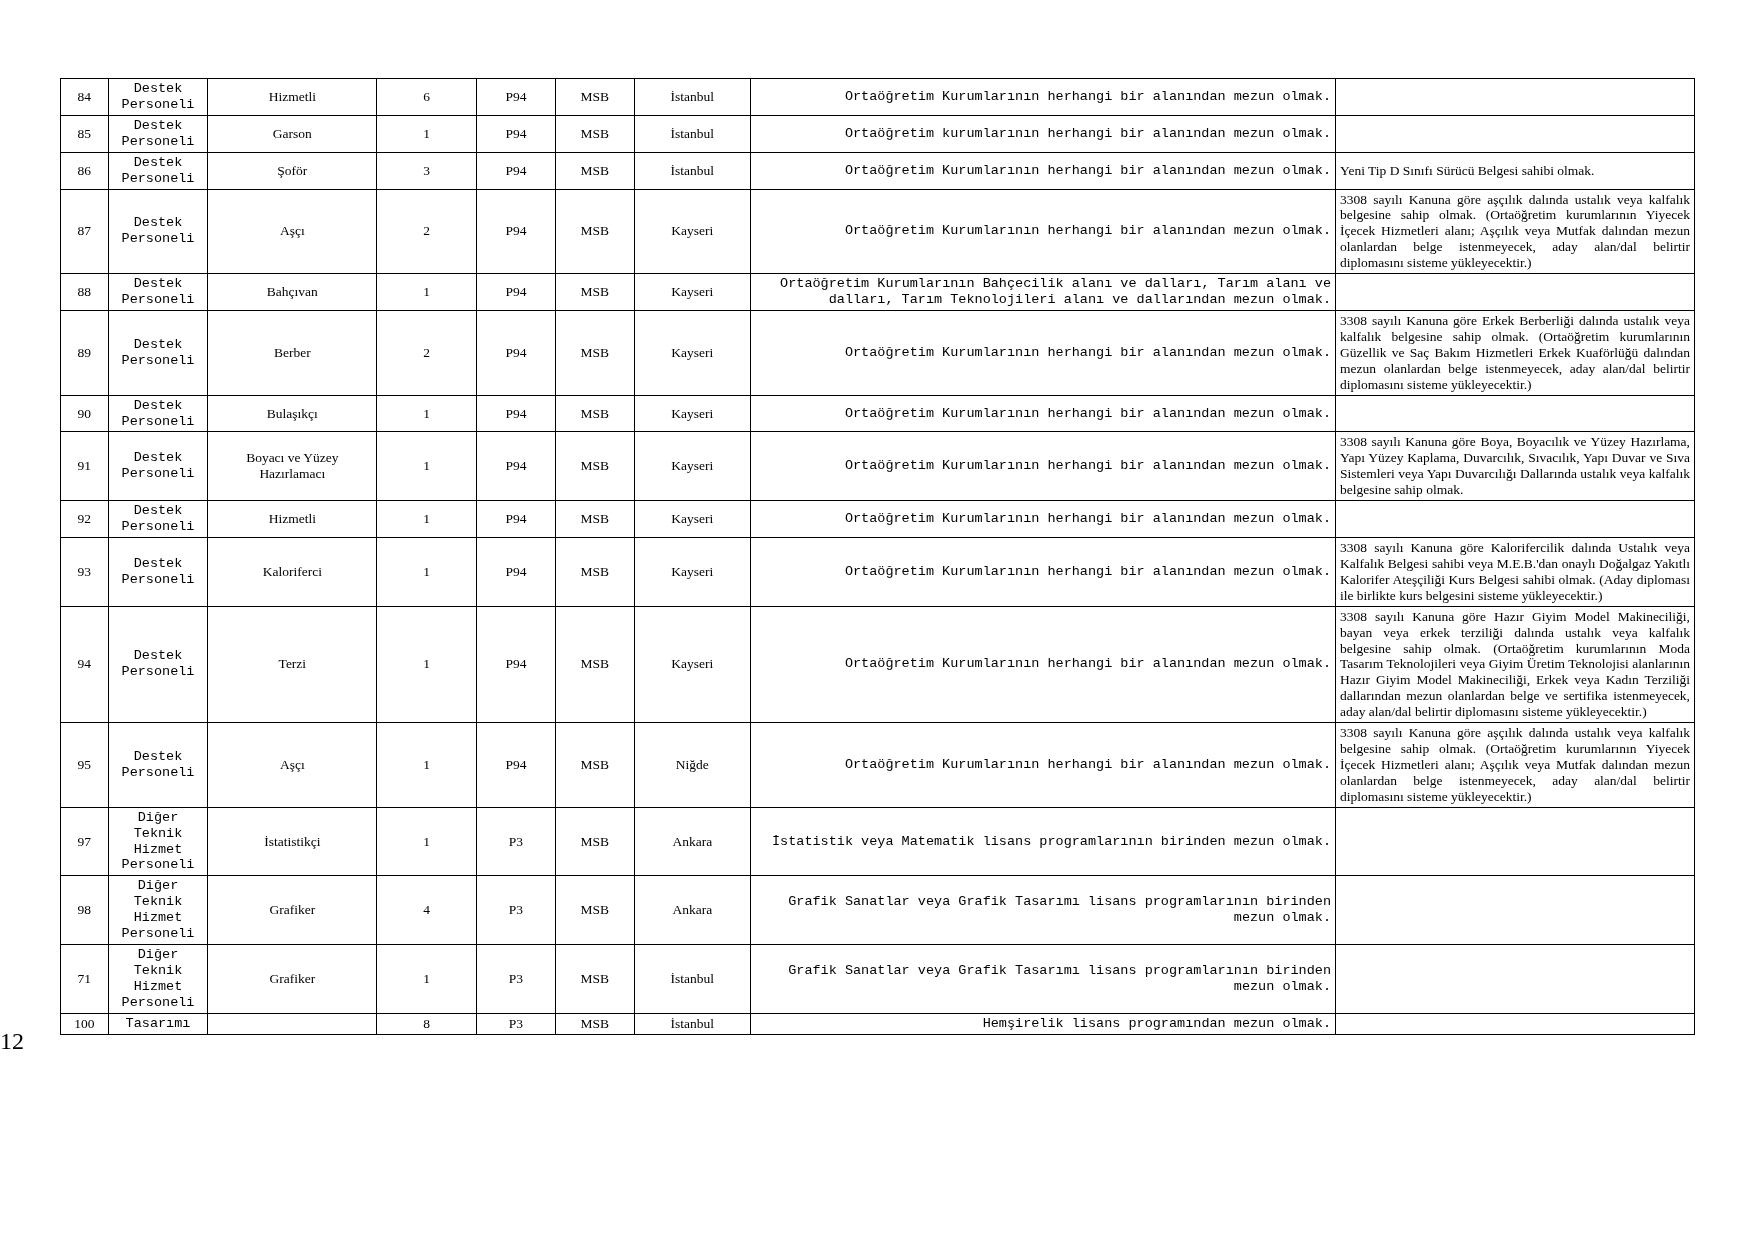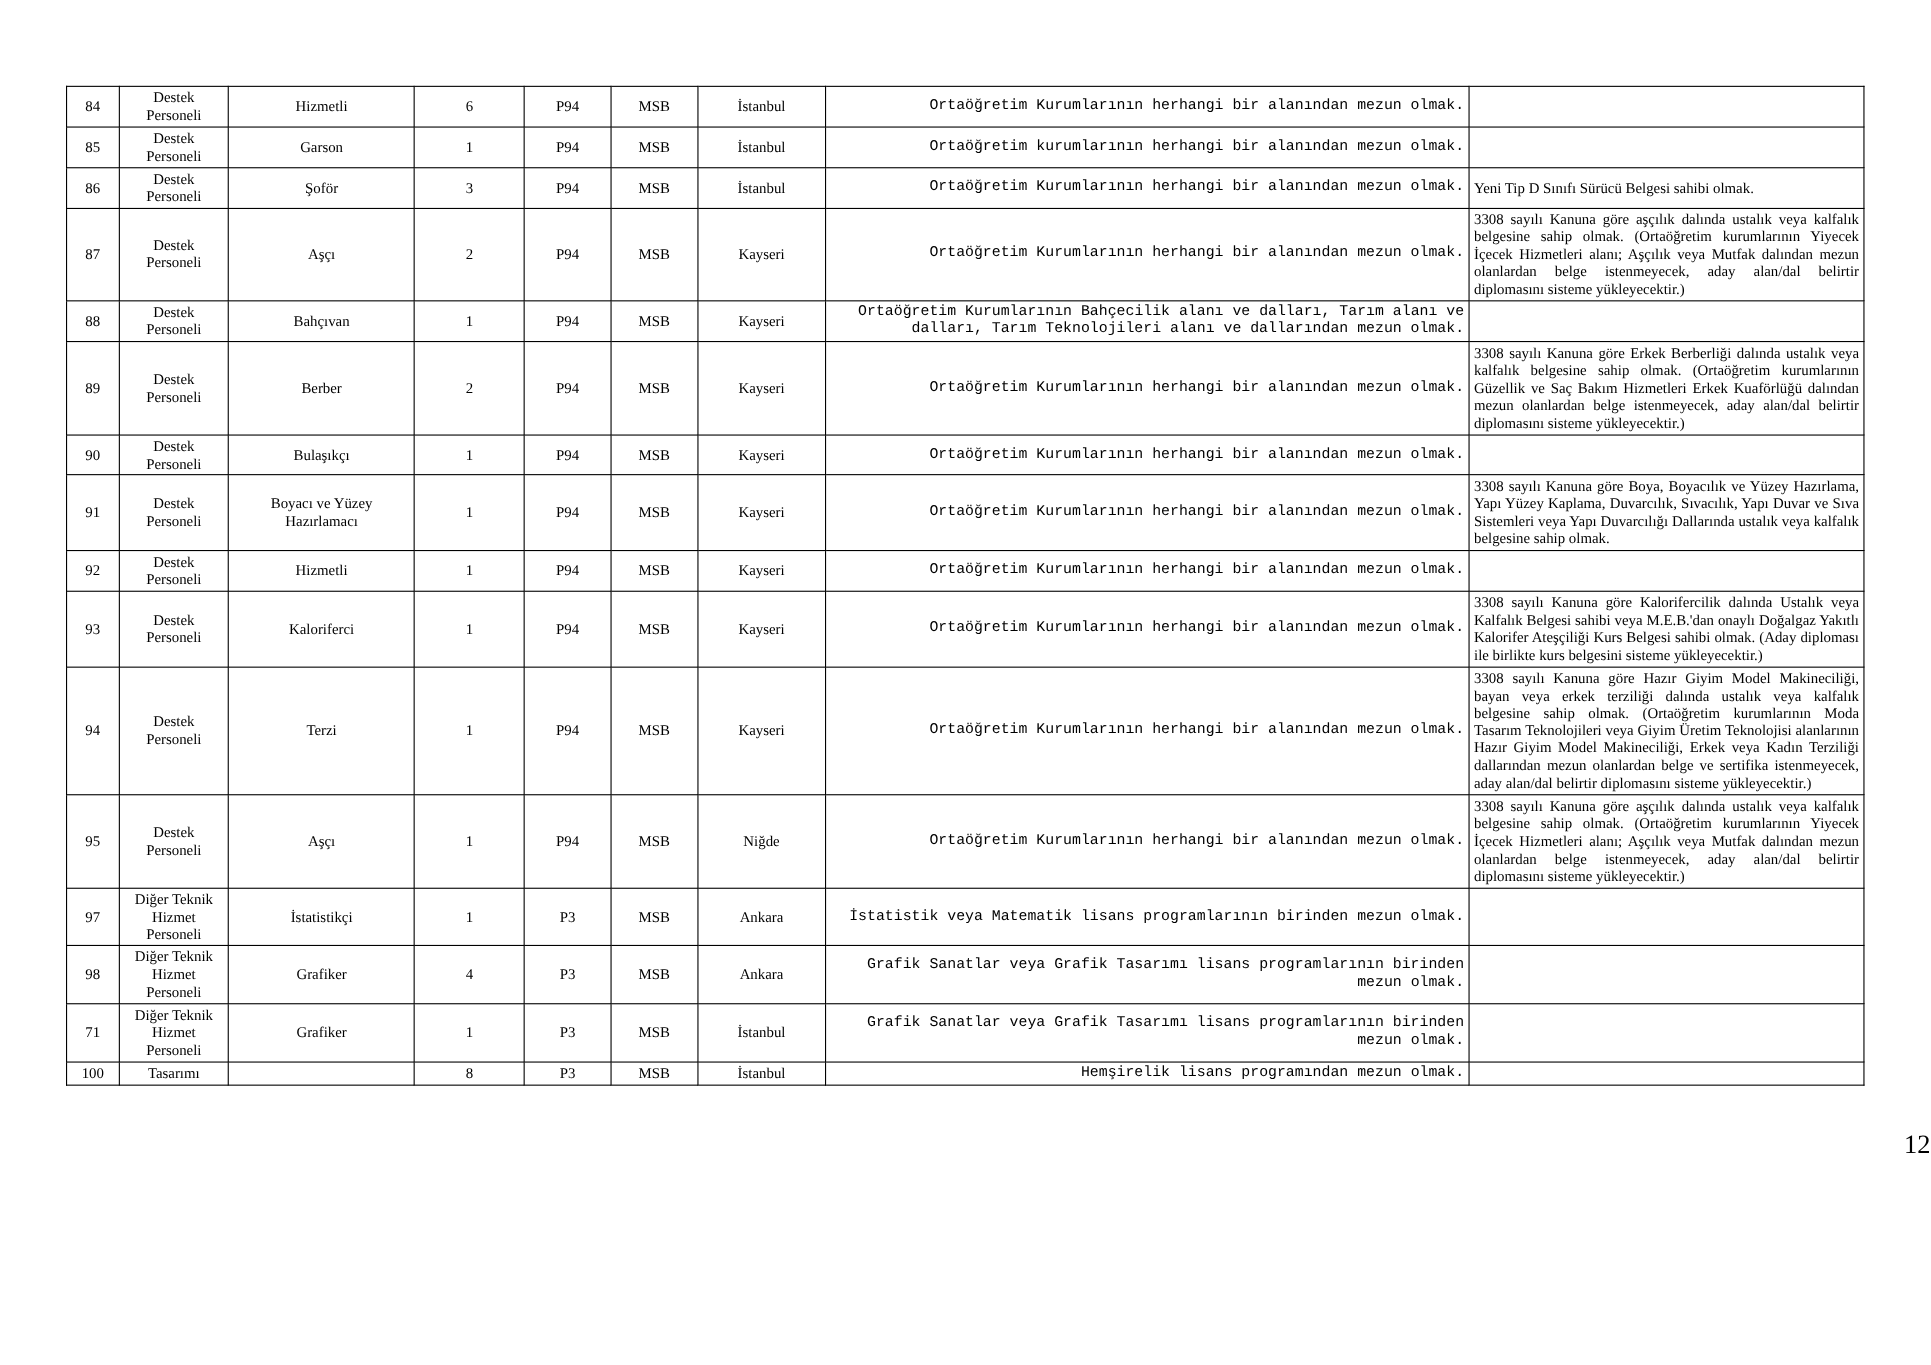--- a/index.html
+++ b/index.html
@@ -43,21 +43,21 @@
   col.c-adet    { width: 96px; }
   col.c-kod     { width: 76px; }
   col.c-kurum   { width: 76px; }
   col.c-il      { width: 112px; }
   col.c-egitim  { width: 564px; }
   col.c-aciklama{ width: 346px; }
 
   td.no, td.sinif, td.unvan, td.adet, td.kod, td.kurum, td.il {
     text-align: center;
   }
-  td.sinif { line-height: 1.22; }
+  td.sinif { line-height: 1.22; font-family: Liberation Mono, monospace; }
   td.unvan { line-height: 1.22; }
   td.egitim {
     text-align: right;
     padding-left: 7px;
     padding-right: 7px;
     vertical-align: middle;
     font-family: Liberation Mono, monospace;
   }
   td.aciklama {
     text-align: justify;
@@ -70,21 +70,21 @@
     hyphens: none;
   }
   td.aciklama.empty, td.egitim.empty, td.unvan.empty {
     text-align: center;
   }
   .pagenum {
     position: absolute;
     left: 0;
     right: 0;
     top: 1028px;
-    text-align: right;
+    text-align: left;
     font-size: 24px;
     font-family: "Liberation Serif", "DejaVu Serif", serif;
   }
 </style>
 </head>
 <body>
 
 <div class="page">
 
   <table class="kadro">

